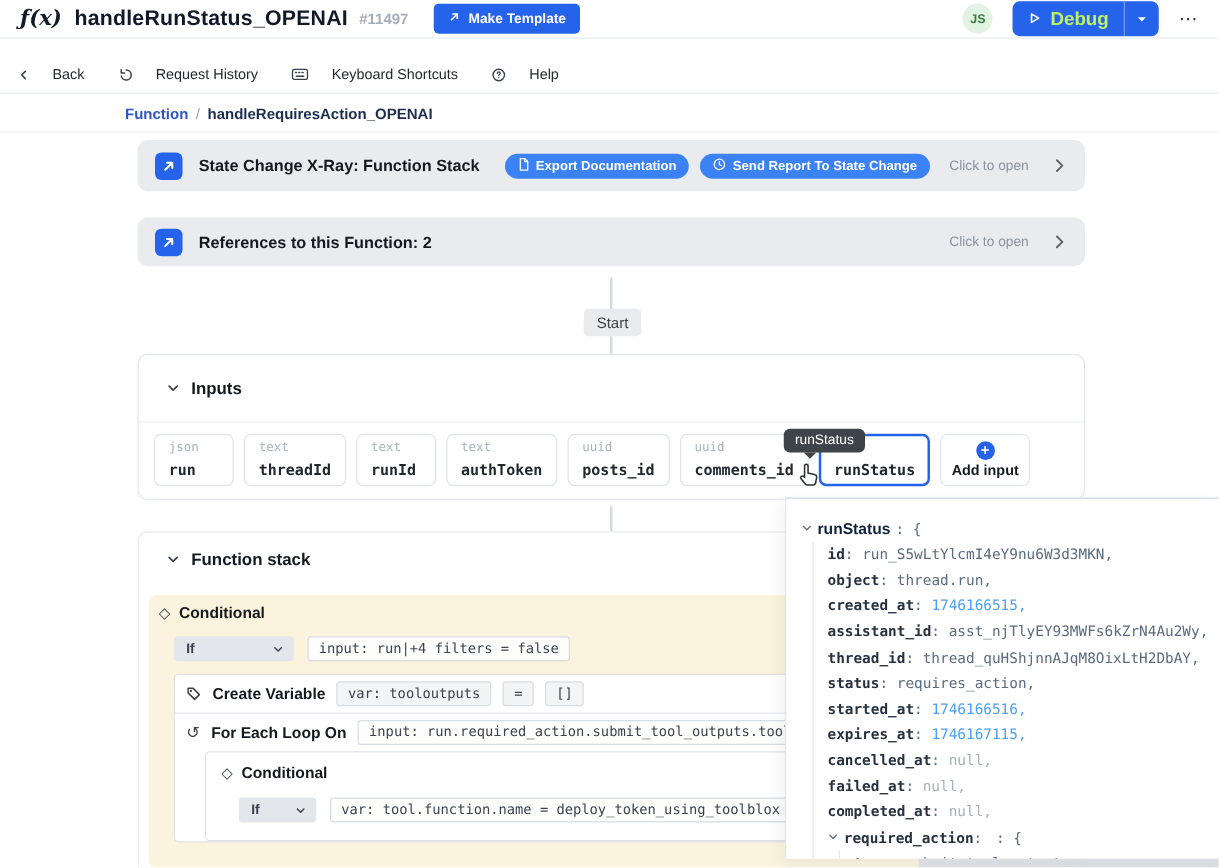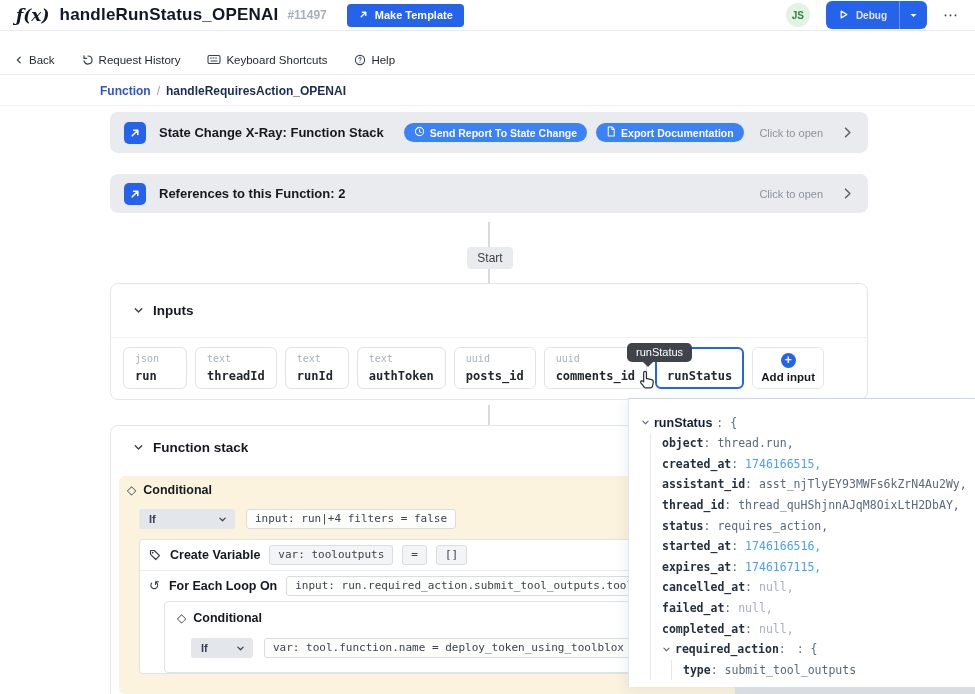--- a/index.html
+++ b/index.html
@@ -10,30 +10,30 @@
   .topbar { position:absolute; left:0; top:0; width:975px; height:31px; background:#fff;
             border-bottom:1px solid #e8ebee; display:flex; align-items:center; padding:0 16px; z-index:5; }
   .fx-logo { font-family:"DejaVu Serif", serif; font-style:italic; font-weight:bold; font-size:17px; color:#111827; }
   .fn-title { font-size:17px; font-weight:bold; color:#111827; margin-left:10px; letter-spacing:.2px; }
   .fn-id { font-size:12px; color:#a7aeb8; margin-left:9px; font-weight:bold; }
   .btn-make-template { margin-left:20px; background:#2563eb; color:#fff; border:none; font-family:inherit;
             font-size:11px; font-weight:bold; border-radius:4px; padding:5px 11px; display:flex; align-items:center; gap:6px; cursor:pointer; }
   .spacer { flex:1; }
   .avatar { width:24px; height:24px; border-radius:50%; background:#e2f2e3; color:#37813f; font-size:10px;
             font-weight:bold; display:flex; align-items:center; justify-content:center; }
-  .btn-debug { margin-left:16px; background:#2563eb; color:#e5e5e5; border:none; border-radius:6px; height:28px;
-            display:flex; align-items:stretch; font-family:inherit; font-size:10px; font-weight:bold; cursor:pointer; padding:0; }
+  .btn-debug { margin-left:16px; background:#2563eb; color:#bef264; border:none; border-radius:6px; height:28px;
+            display:flex; align-items:stretch; font-family:inherit; font-size:15px; font-weight:bold; cursor:pointer; padding:0; }
   .btn-debug .seg-main { display:flex; align-items:center; gap:7px; padding:0 12px; }
   .btn-debug .seg-caret { display:flex; align-items:center; padding:0 9px; border-left:1px solid rgba(255,255,255,.35); }
   .more-menu { margin-left:16px; color:#30363d; font-size:15px; letter-spacing:1px; cursor:pointer; }
 
   
   .navbar { position:absolute; left:0; top:45px; width:975px; height:30px; background:#fff;
             border-bottom:1px solid #e8ebee; display:flex; align-items:center; gap:27px; padding:0 14px; z-index:5; }
-  .nav-item { display:flex; align-items:center; gap:5px; font-size:11.5px; color:#24292f; cursor:pointer; }
+  .nav-item { display:flex; align-items:center; gap:18px; font-size:11.5px; color:#24292f; cursor:pointer; }
   .nav-item svg { flex:none; }
 
   
   .crumbbar { position:absolute; left:0; top:76px; width:975px; height:30px; background:#fff;
             border-bottom:1px solid #edf0f3; display:flex; align-items:center; padding-left:100px; z-index:5; }
   .crumb-parent { font-size:12px; font-weight:bold; color:#2f55c7; cursor:pointer; }
   .crumb-sep { font-size:12px; color:#9aa2ad; margin:0 6px; }
   .crumb-current { font-size:12px; font-weight:bold; color:#1b2c4f; }
 
   
@@ -209,35 +209,35 @@
 
   <div class="panel panel-1">
     <span class="panel-icon">
       <svg width="12" height="12" viewBox="0 0 12 12">
           <path d="M3.2 8.8L8.8 3.2M4.6 3.2h4.2v4.2" stroke="#fff" stroke-width="1.6" fill="none" stroke-linecap="round" stroke-linejoin="round"></path>
         </svg>
     </span>
     <span class="panel-title">State Change X-Ray: Function Stack</span>
     <button class="pill">
       <span>
+        <svg width="10" height="11" viewBox="0 0 10 12">
+            <path d="M2 1h4l2.5 2.5V11H2z" fill="none" stroke="#fff" stroke-width="1.1" stroke-linejoin="round"></path>
+            <path d="M6 1v2.7h2.5" fill="none" stroke="#fff" stroke-width="1.1" stroke-linejoin="round"></path>
+          </svg>
+      </span>
+      <span>Export Documentation</span>
+    </button>
+    <button class="pill">
+      <span>
         <svg width="11" height="11" viewBox="0 0 12 12">
             <circle cx="6" cy="6" r="4.5" fill="none" stroke="#fff" stroke-width="1.1"></circle>
             <path d="M6 3.6v2.5l1.7 1" fill="none" stroke="#fff" stroke-width="1.1" stroke-linecap="round"></path>
           </svg>
       </span>
       <span>Send Report To State Change</span>
-    </button>
-    <button class="pill">
-      <span>
-        <svg width="10" height="11" viewBox="0 0 10 12">
-            <path d="M2 1h4l2.5 2.5V11H2z" fill="none" stroke="#fff" stroke-width="1.1" stroke-linejoin="round"></path>
-            <path d="M6 1v2.7h2.5" fill="none" stroke="#fff" stroke-width="1.1" stroke-linejoin="round"></path>
-          </svg>
-      </span>
-      <span>Export Documentation</span>
     </button>
     <span class="spacer"></span>
     <span class="open-hint">Click to open</span>
     <svg width="13" height="13" viewBox="0 0 12 12">
         <path d="M4.2 2L8.2 6l-4 4" fill="none" stroke="#5b626b" stroke-width="1.4" stroke-linecap="round" stroke-linejoin="round"></path>
       </svg>
   </div>
 
   <div class="panel panel-2">
     <span class="panel-icon">
@@ -373,20 +373,24 @@
     <div class="json-tree">
       <div class="jroot">
         <svg width="9" height="9" viewBox="0 0 12 12">
             <path d="M2.5 4.2L6 7.7l3.5-3.5" fill="none" stroke="#6b7280" stroke-width="1.6" stroke-linecap="round" stroke-linejoin="round"></path>
           </svg>
         <span class="jroot-key">runStatus</span>
           <span class="jbrace">: {</span>
       </div>
       <div class="jindent">
         <div class="jline">
+            <span class="jkey">id</span>
+            <span class="jval" data-vtype="string">run_S5wLtYlcmI4eY9nu6W3d3MKN,</span>
+          </div>
+        <div class="jline">
             <span class="jkey">object</span>
             <span class="jval" data-vtype="string">thread.run,</span>
           </div>
         <div class="jline">
             <span class="jkey">created_at</span>
             <span class="jval" data-vtype="number">1746166515,</span>
           </div>
         <div class="jline">
             <span class="jkey">assistant_id</span>
             <span class="jval" data-vtype="string">asst_njTlyEY93MWFs6kZrN4Au2Wy,</span>

